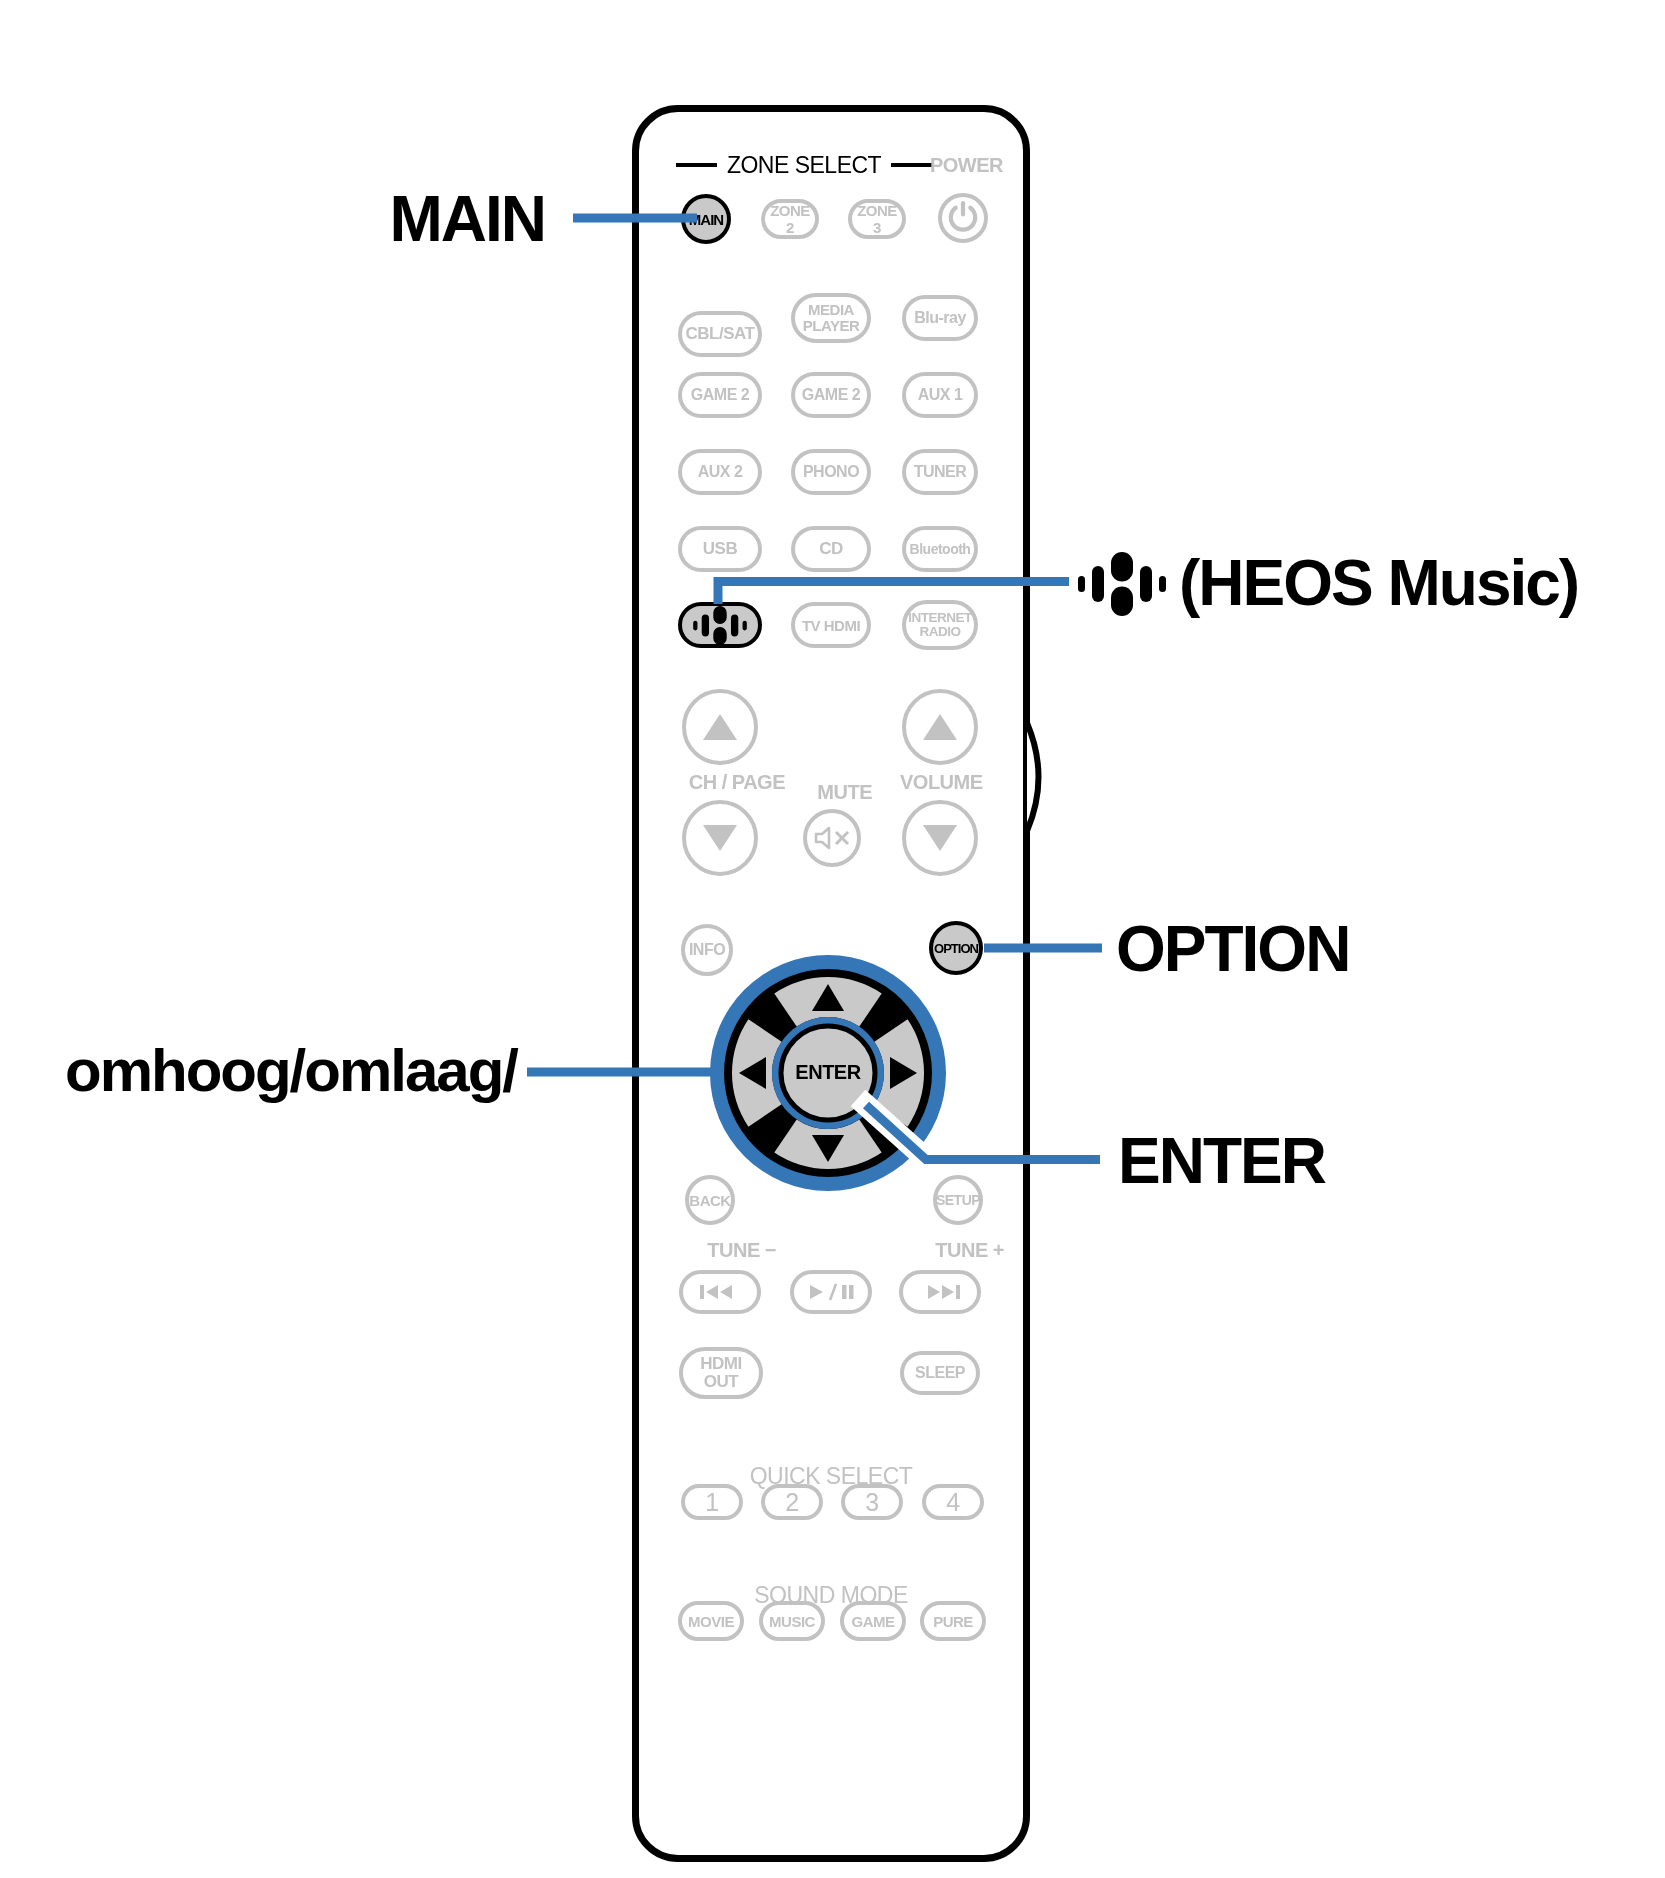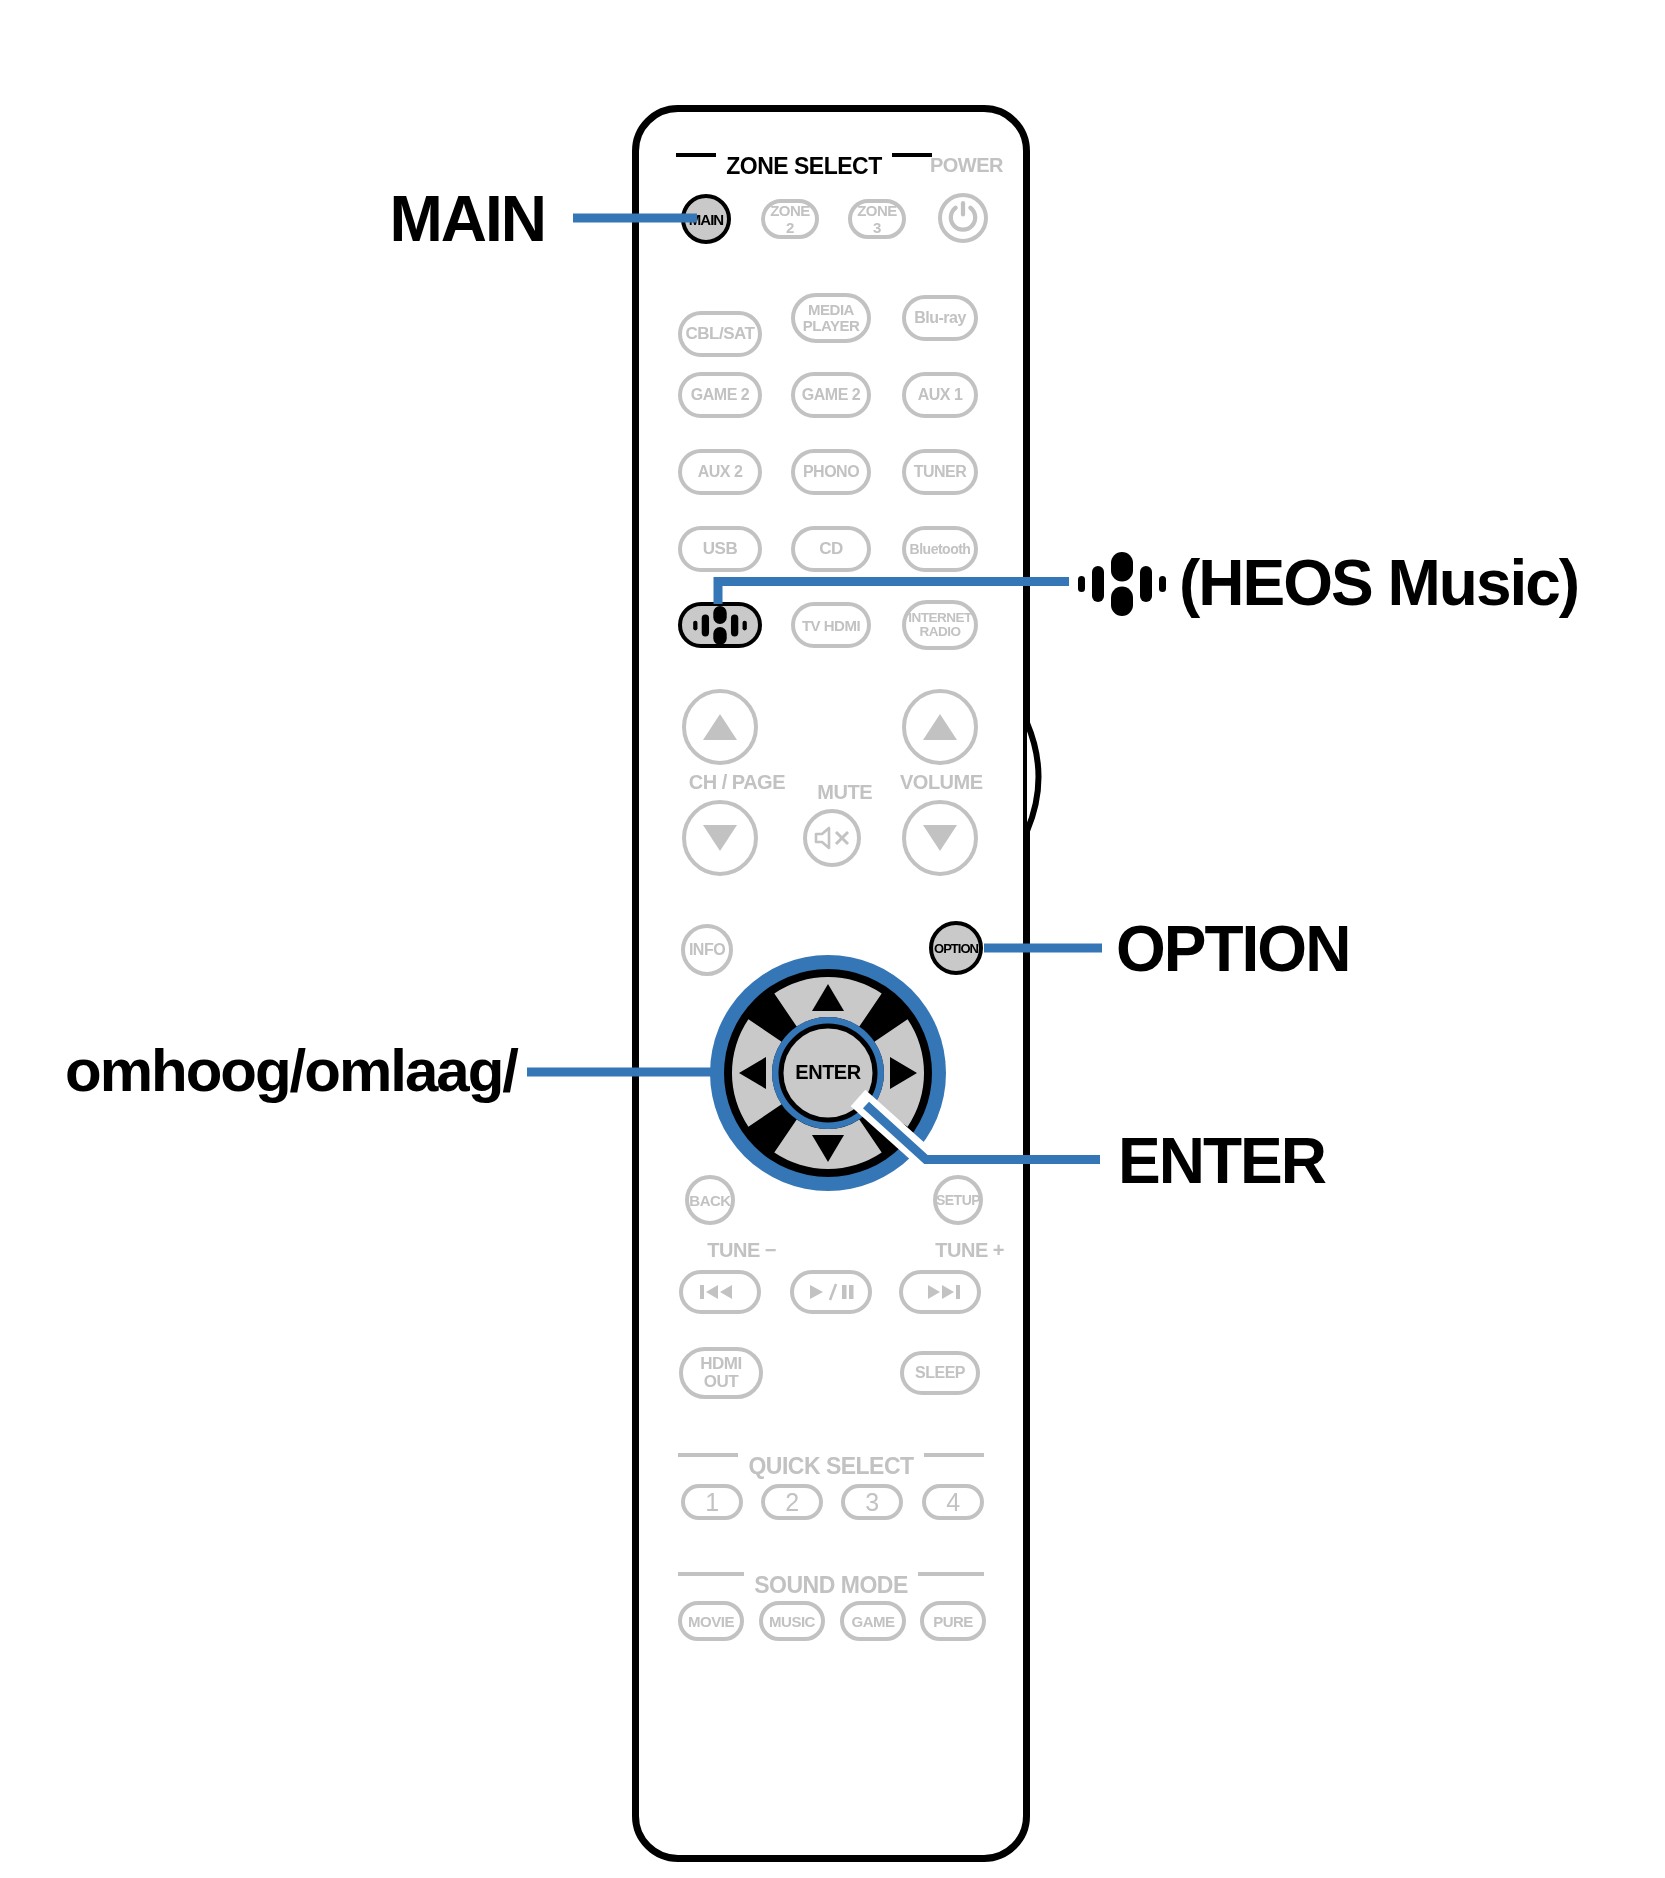--- a/index.html
+++ b/index.html
@@ -26,26 +26,26 @@
   }
   .pill{border-radius:999px;}
   .circ{border-radius:50%;}
   .fill{background:var(--fg);border-color:#000;color:#000;}
   .two{white-space:pre-line;line-height:1.05;}
   .glabel{
     position:absolute;box-sizing:border-box;color:var(--og);font-weight:700;
     text-align:right;letter-spacing:-0.5px;
   }
   .hdr{
-    position:absolute;box-sizing:border-box;display:flex;align-items:flex-start;gap:10px;
-    font-weight:700;letter-spacing:-0.5px;
+    position:absolute;box-sizing:border-box;display:flex;align-items:center;gap:10px;
+    font-weight:400;letter-spacing:-0.5px;
   }
   .hdr .dash{flex:1;height:4px;background:currentColor;}
   .hdr.black{color:#000;}
-  .hdr.gray{color:var(--og);}
+  .hdr.gray{color:var(--og);flex-direction:column;}
   .tri{width:0;height:0;}
   .tri.up{border-left:17px solid transparent;border-right:17px solid transparent;border-bottom:26px solid var(--og);}
   .tri.down{border-left:17px solid transparent;border-right:17px solid transparent;border-top:26px solid var(--og);}
   .callout{
     position:absolute;color:#000;font-weight:700;font-size:64px;letter-spacing:-2px;
     line-height:1.05;white-space:nowrap;
   }
   .enter-txt{
     position:absolute;left:778px;top:1061px;width:100px;text-align:center;
     font-weight:700;font-size:20px;letter-spacing:-0.5px;color:#000;

